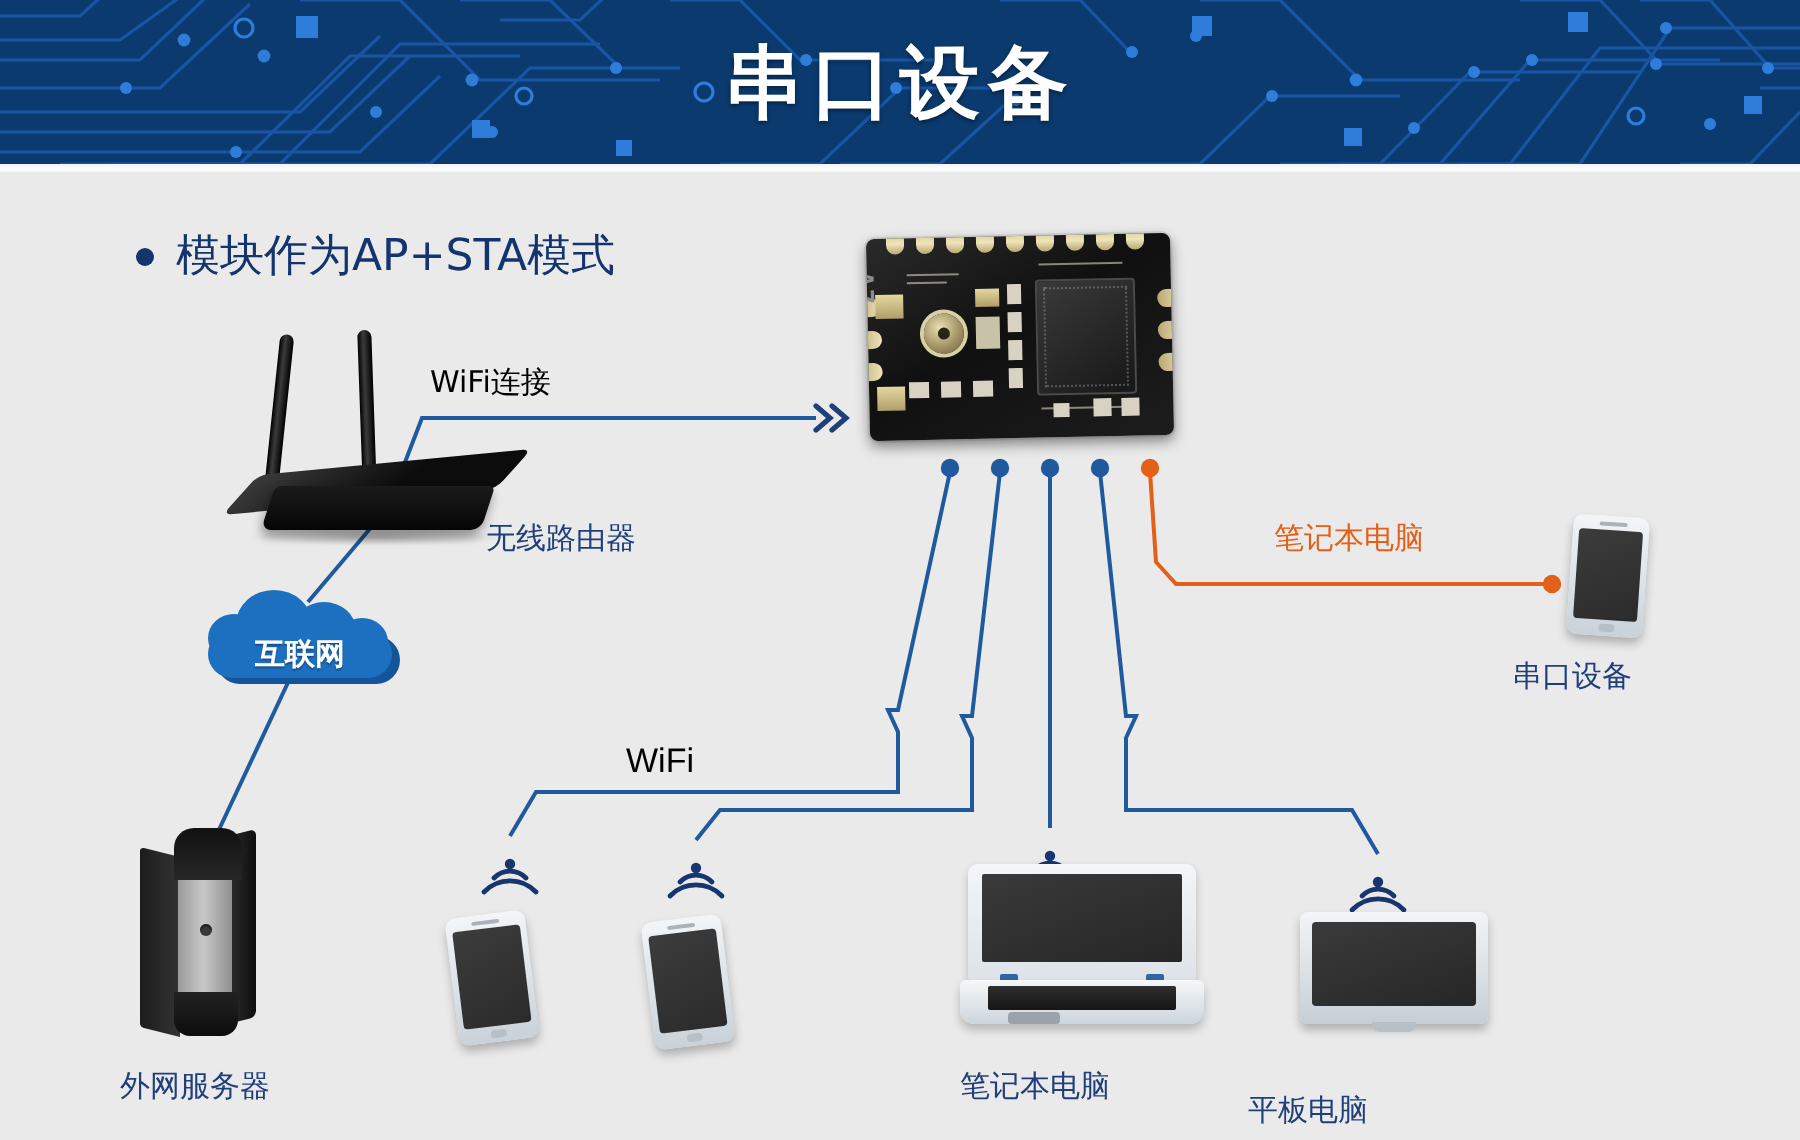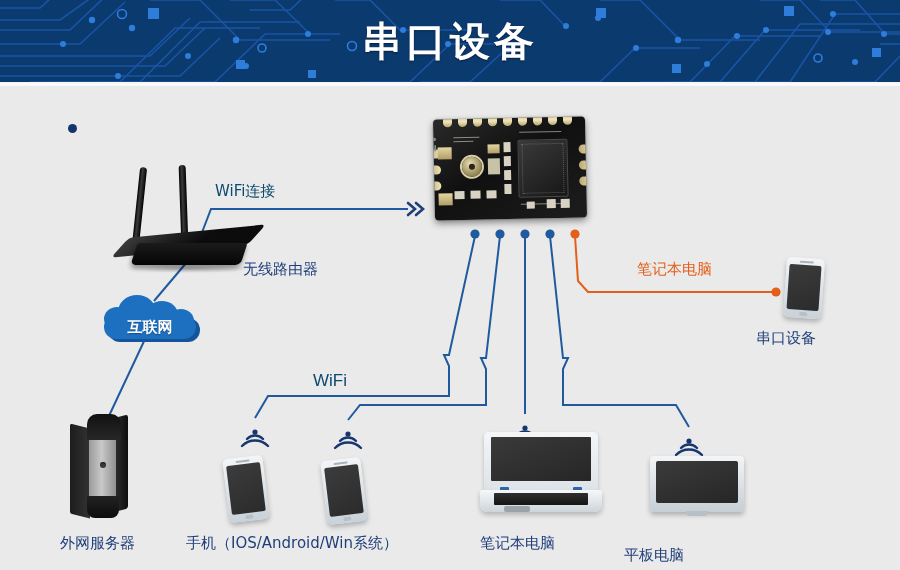--- a/index.html
+++ b/index.html
@@ -21,21 +21,21 @@
     position:absolute;left:0;top:0;width:900px;height:82px;
     display:flex;align-items:center;justify-content:center;
     color:#ffffff;font-size:40px;font-weight:bold;letter-spacing:4px;
     text-shadow:0 1px 2px rgba(0,0,0,.45);
     font-family:"DejaVu Sans","Liberation Sans",sans-serif;
   }
   .header-underline{
     position:absolute;left:0;top:82px;width:900px;height:5px;
     background:linear-gradient(to bottom,#f3f3f3 0%,#ffffff 60%,#e3e3e3 100%);
   }
-  .lbl-blue{color:#0c4a6e;}
+  .lbl-blue{color:#000000;}
   .lbl-orange{color:#e2601a;}
 
   .heading{
     position:absolute;left:88px;top:113px;
     font-size:22px;color:#13346d;white-space:nowrap;
     font-family:"DejaVu Sans","Liberation Sans",sans-serif;
   }
   .bullet{
     position:absolute;left:68px;top:124px;width:9px;height:9px;
     border-radius:50%;background:#13346d;
@@ -293,20 +293,21 @@
         <circle cx="352" cy="46" r="4.5"></circle>
         <circle cx="262" cy="48" r="4"></circle>
         <circle cx="818" cy="58" r="4"></circle>
       </g>
     </svg>
     <div class="header-title">串口设备</div>
   </div>
   <div class="header-underline"></div>
 
   <div class="bullet"></div>
+  <div class="heading">模块作为AP+STA模式</div>
 
   <svg class="wires" viewBox="0 0 900 570">
     <g fill="none" stroke="#1f5a9e" stroke-width="2">
 
       <path d="M201,235 L211,209 L408,209"></path>
 
       <path d="M187,262 L154,301"></path>
       <path d="M146,337 L108,418"></path>
 
       <path d="M475,236 L449,355 L444,355 L449,366 L449,396 L268,396 L255,418"></path>
@@ -436,21 +437,20 @@
   <div class="phone" style="left:226px;top:457px;transform:rotate(-7deg);">
     <div class="phone-spk"></div>
     <div class="phone-scr"></div>
     <div class="phone-home"></div>
   </div>
   <div class="phone" style="left:324px;top:459px;transform:rotate(-7deg);">
     <div class="phone-spk"></div>
     <div class="phone-scr"></div>
     <div class="phone-home"></div>
   </div>
-  <div class="cap" style="left:186px;top:534px;">手机（IOS/Android/Win系统）</div>
 
   <div class="laptop">
     <div class="lp-lid">
         <div class="lp-scr"></div>
       </div>
     <div class="lp-hinge" style="left:20px;"></div>
     <div class="lp-hinge" style="left:93px;"></div>
     <div class="lp-base"></div>
     <div class="lp-kb"></div>
     <div class="lp-trk"></div>

